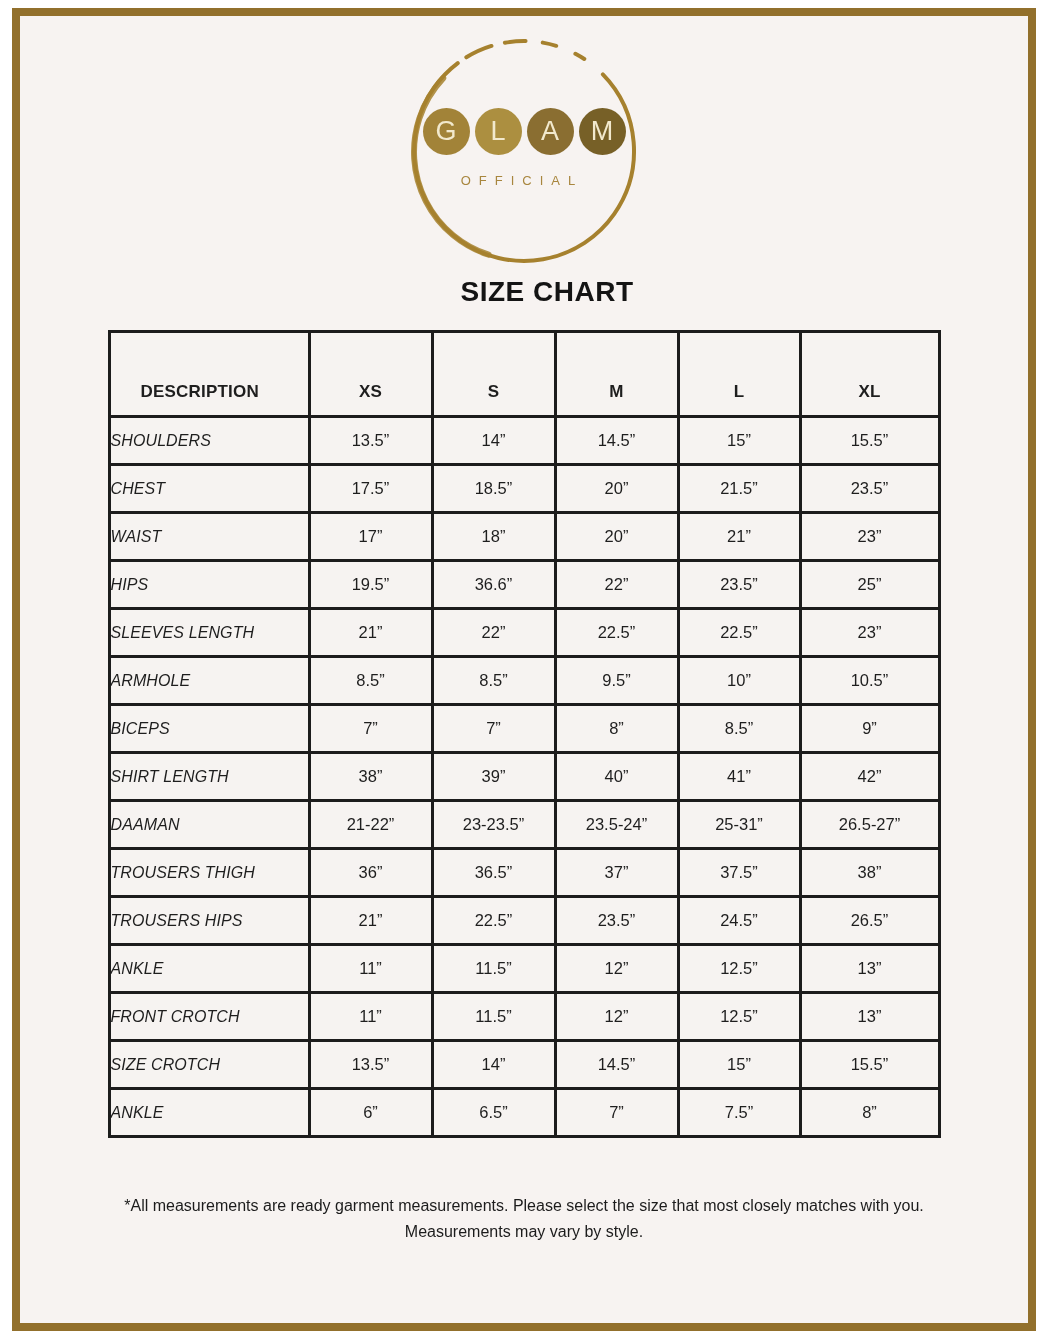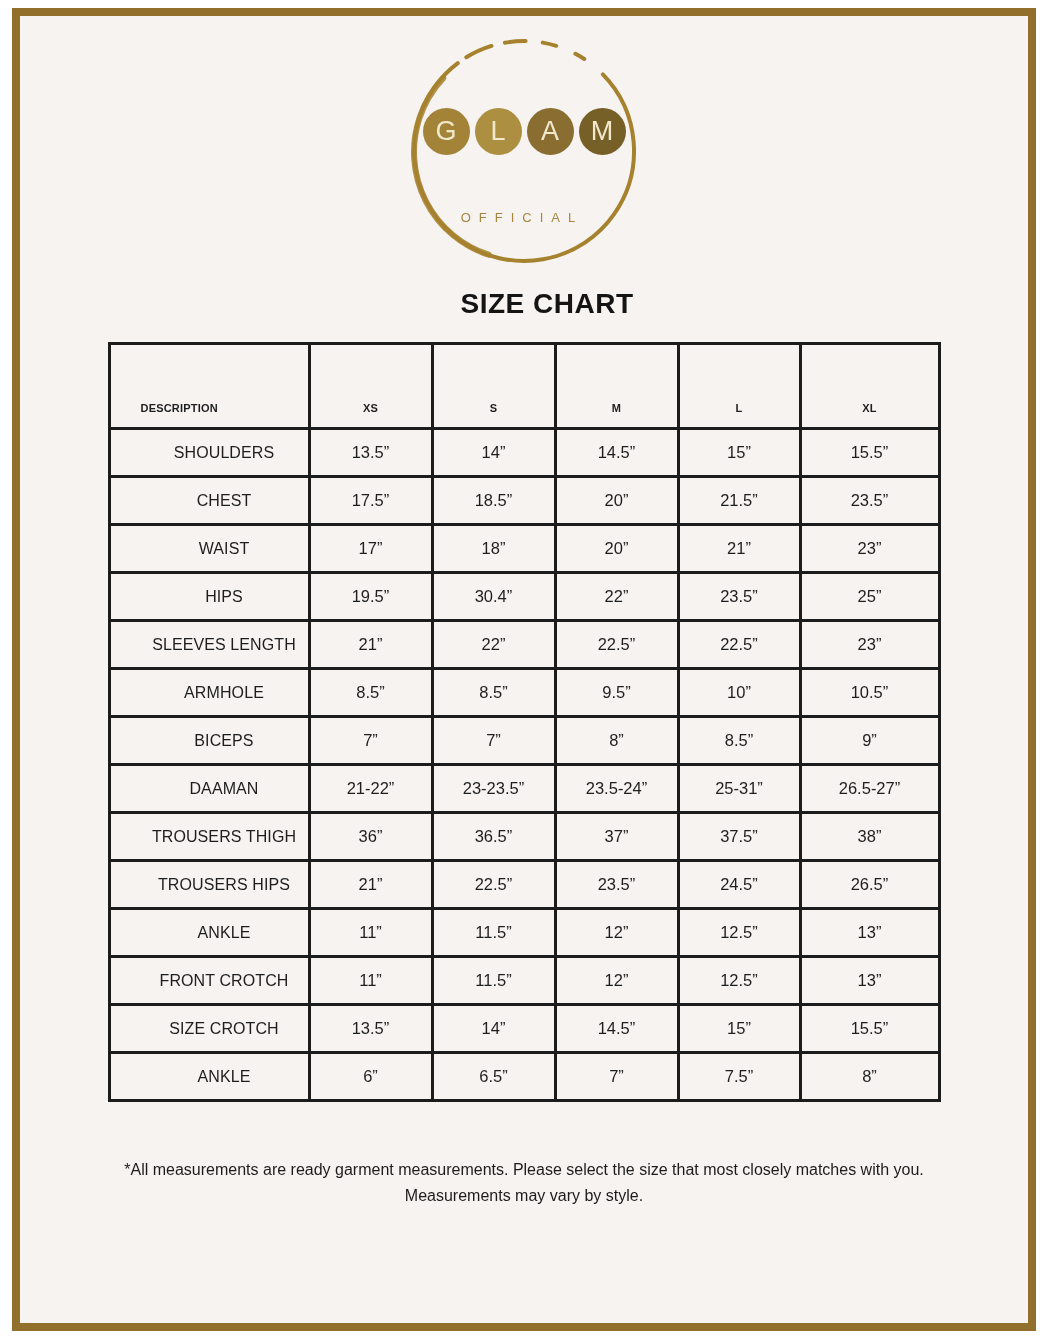--- a/index.html
+++ b/index.html
@@ -46,26 +46,25 @@
   }
   .logo-official {
     position: absolute;
     top: 141px; left: 0; right: 12px;
     text-align: center;
     font-size: 13px;
     letter-spacing: 8px;
     text-indent: 8px;
     color: #a8863e;
     font-weight: 400;
-    margin-top: 37px;
   }
   
   .title {
     text-align: center;
-    margin-top: 20px;
+    margin-top: 8px;
     font-size: 28px;
     line-height: 32px;
     font-weight: bold;
     letter-spacing: 0.5px;
     color: #141414;
     padding-left: 46px;
   }
   
   table.size-chart {
     border-collapse: collapse;
@@ -75,36 +74,36 @@
     background: #f6f3f1;
   }
   .size-chart th, .size-chart td {
     border: 3px solid #1c1c1c;
     color: #1e1e1e;
   }
   .size-chart thead th {
     height: 85px;
     vertical-align: bottom;
     padding-bottom: 13px;
-    font-size: 11px;
+    font-size: 17px;
     font-weight: bold;
     text-align: center;
     letter-spacing: 0.2px;
   }
   .size-chart thead th.desc { text-align: left; padding-left: 30px; }
   .size-chart td {
     height: 48px;
     text-align: center;
     font-size: 16.5px;
   }
   .size-chart td.desc {
-    text-align: center;
-    padding-left: 30px;
+    text-align: left;
     font-size: 16px;
     letter-spacing: 0.1px;
+    font-style: italic;
   }
   
   .footnote {
     margin-top: 55px;
     text-align: center;
     font-size: 16px;
     line-height: 26px;
     color: #1c1c1c;
   }
 </style>
@@ -171,21 +170,21 @@
           <td class="desc">WAIST</td>
           <td>17”</td>
           <td>18”</td>
           <td>20”</td>
           <td>21”</td>
           <td>23”</td>
         </tr>
         <tr>
           <td class="desc">HIPS</td>
           <td>19.5”</td>
-          <td>30.4”</td>
+          <td>36.6”</td>
           <td>22”</td>
           <td>23.5”</td>
           <td>25”</td>
         </tr>
         <tr>
           <td class="desc">SLEEVES LENGTH</td>
           <td>21”</td>
           <td>22”</td>
           <td>22.5”</td>
           <td>22.5”</td>
@@ -201,20 +200,28 @@
         </tr>
         <tr>
           <td class="desc">BICEPS</td>
           <td>7”</td>
           <td>7”</td>
           <td>8”</td>
           <td>8.5”</td>
           <td>9”</td>
         </tr>
         <tr>
+          <td class="desc">SHIRT LENGTH</td>
+          <td>38”</td>
+          <td>39”</td>
+          <td>40”</td>
+          <td>41”</td>
+          <td>42”</td>
+        </tr>
+        <tr>
           <td class="desc">DAAMAN</td>
           <td>21-22”</td>
           <td>23-23.5”</td>
           <td>23.5-24”</td>
           <td>25-31”</td>
           <td>26.5-27”</td>
         </tr>
         <tr>
           <td class="desc">TROUSERS THIGH</td>
           <td>36”</td>

